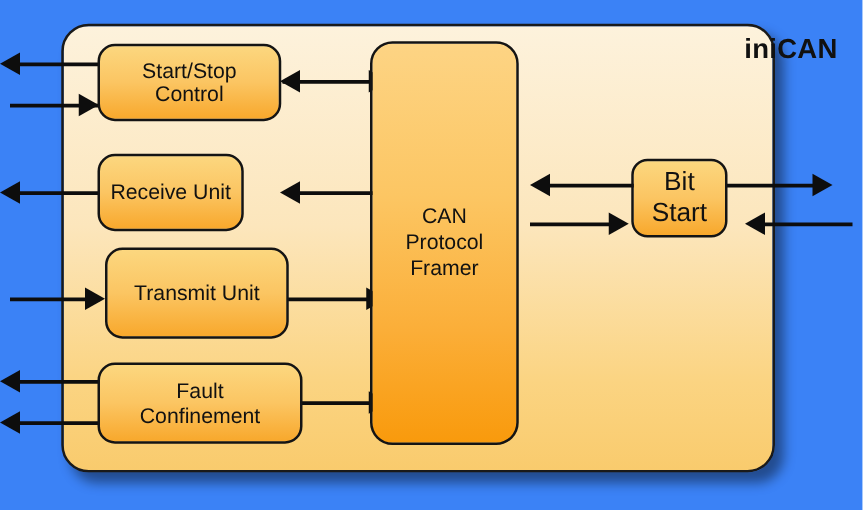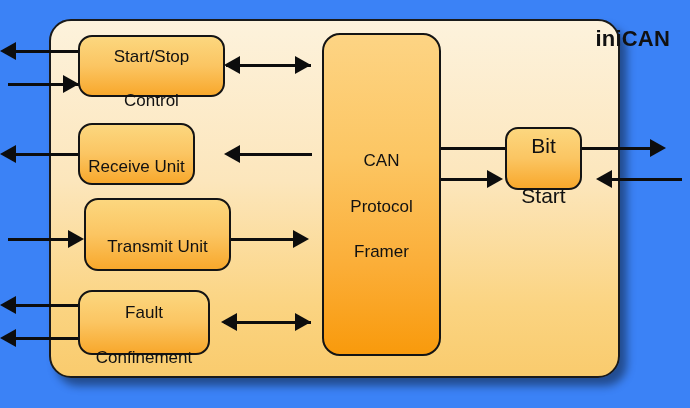--- a/index.html
+++ b/index.html
@@ -49,29 +49,29 @@
     background: linear-gradient(to bottom, #FCD77F 0%, #FBC562 50%, #F8A82C 100%);
     display: flex;
     align-items: center;
     justify-content: center;
     text-align: center;
     color: #111111;
     font-size: 17px;
     line-height: 1.12;
     z-index: 4;
   }
-  .blk span { display: block; margin-top: 25px; }
+  .blk span { display: block; }
 
   #blk-startstop   { left: 78px;  top: 35px;  width: 147px; height: 62px; }
   #blk-receive     { left: 78px;  top: 123px; width: 117px; height: 62px; }
   #blk-transmit    { left: 84px;  top: 198px; width: 147px; height: 73px; }
-  #blk-fault       { left: 78px;  top: 290px; width: 132px; height: 65px; }
+  #blk-fault       { left: 78px;  top: 290px; width: 164px; height: 65px; }
 
   #blk-framer {
-    left: 322px; top: 33px; width: 119px; height: 323px;
+    left: 296px; top: 33px; width: 119px; height: 323px;
     border-radius: 18px;
     background: linear-gradient(to bottom, #FDD484 0%, #FCC663 38%, #FBAE38 72%, #F99A0C 100%);
     font-size: 17px;
     line-height: 1.22;
   }
   #blk-bitsync {
     left: 505px; top: 127px; width: 77px; height: 63px;
     border-radius: 13px;
     font-size: 21px;
     line-height: 1.18;

